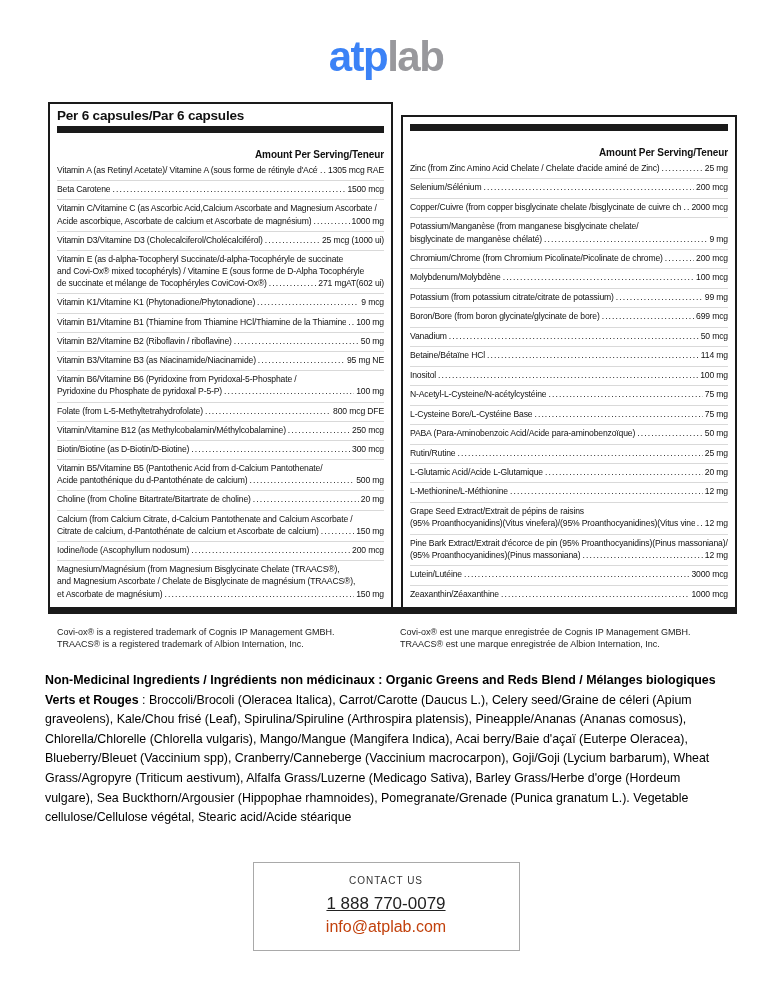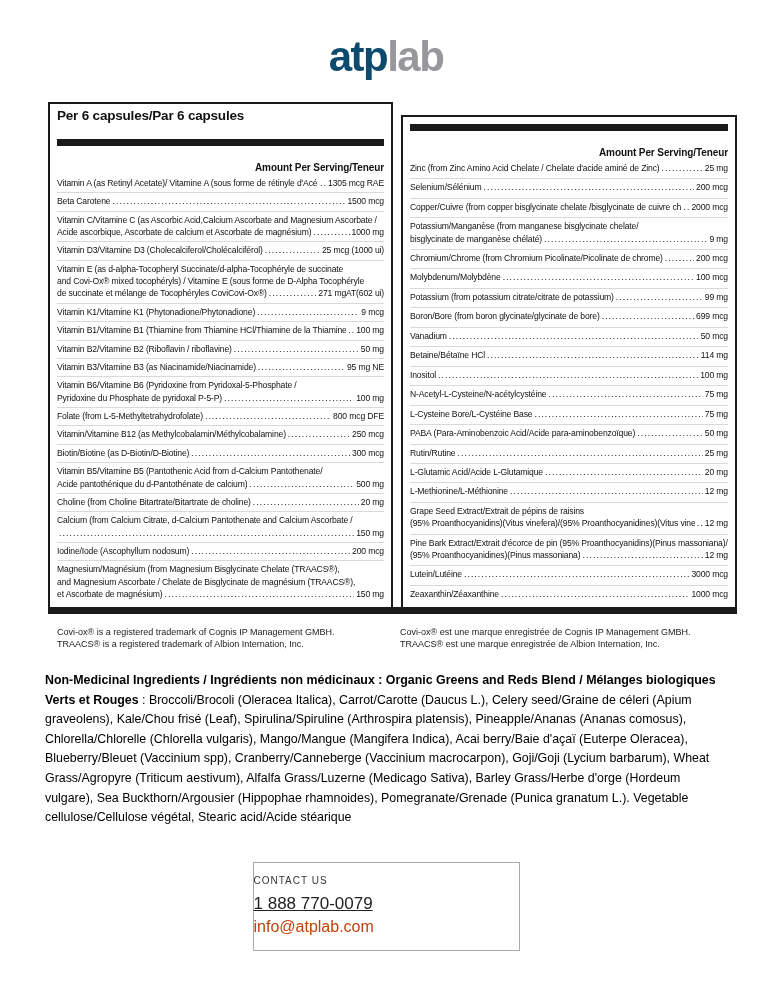--- a/index.html
+++ b/index.html
@@ -4,37 +4,37 @@
 <style>
   html,body{margin:0;padding:0;}
   body{
     width:772px;height:1000px;background:#fff;color:#111;
     font-family:"Liberation Sans", sans-serif;
     -webkit-font-smoothing:antialiased;
     position:relative;overflow:hidden;
   }
   
   .logo{ text-align:center; padding-top:36px; font-size:42px; font-weight:bold; letter-spacing:-1.5px; line-height:1;}
-  .logo .atp{color:#0c4a6e;}
+  .logo .atp{color:#3b82f6;}
   .logo .lab{color:#98989C;}
 
   
   .tables{
     margin:24px 35px 0 48px; width:689px; height:512px;
     display:flex; gap:8px; box-sizing:border-box;
     border-bottom:7px solid #1a1a1a;
     align-items:stretch;
   }
   .panel{
     box-sizing:border-box; border:2px solid #1a1a1a; border-bottom:none;
     display:flex; flex-direction:column; background:#fff;
   }
   .panel-left{width:345px;}
   .panel-right{width:336px; margin-top:13px;}
-  .panel-title{font-weight:bold; font-size:13.5px; padding:4px 7px 16px; letter-spacing:-0.2px;}
+  .panel-title{font-weight:bold; font-size:13.5px; padding:4px 7px 3px; letter-spacing:-0.2px;}
   .black-bar{height:7px; background:#1a1a1a; margin:0 7px; flex:none;}
   .panel-right .black-bar{margin-top:7px;}
   .col-header{font-weight:bold; font-size:10px; text-align:right; padding:16px 7px 1px; letter-spacing:-0.1px;}
   .rows{
     flex:1; display:flex; flex-direction:column; justify-content:space-between;
     padding:1px 7px 5px; font-size:8.6px; letter-spacing:-0.15px; color:#111;
   }
   .row{padding:2px 0;}
   .row + .row{border-top:1px solid #d9d9d9;}
   .line{line-height:12.2px; white-space:nowrap; overflow:hidden;}
@@ -52,21 +52,21 @@
   .tm-col-left{width:343px;}
   .tm-col-right{flex:1;}
 
   
   .paragraph{margin:21px 45px 0 45px; font-size:12.4px; line-height:19.6px; color:#000; text-align:left;}
   .paragraph .bold{font-weight:bold;}
 
   
   .contact{
     width:267px; margin:34px auto 0; border:1px solid #a9a9a9;
-    padding:12px 0 14px; box-sizing:border-box;
+    text-align:center; padding:12px 0 14px; box-sizing:border-box;
   }
   .contact-label{font-size:10px; letter-spacing:1px; color:#333; font-weight:normal;}
   .contact-phone{font-size:17px; margin-top:8px; color:#222;text-decoration:underline;}
   .contact-email{font-size:16px; margin-top:4px; color:#c2410c;}
 </style>
 </head>
 <body>
 
 <div class="logo">
   <span class="atp">atp</span><span class="lab">lab</span>
@@ -184,20 +184,21 @@
         <div class="row">
           <div class="line flex">
             <span class="nm">Choline (from Choline Bitartrate/Bitartrate de choline)</span>
             <span class="leader"></span>
             <span class="val">20 mg</span>
           </div>
         </div>
         <div class="row">
           <div class="line">Calcium (from Calcium Citrate, d-Calcium Pantothenate and Calcium Ascorbate /</div>
           <div class="line flex">
+            <span class="nm">Citrate de calcium, d-Pantothénate de calcium et Ascorbate de calcium)</span>
             <span class="leader"></span>
             <span class="val">150 mg</span>
           </div>
         </div>
         <div class="row">
           <div class="line flex">
             <span class="nm">Iodine/Iode (Ascophyllum nodosum)</span>
             <span class="leader"></span>
             <span class="val">200 mcg</span>
           </div>

